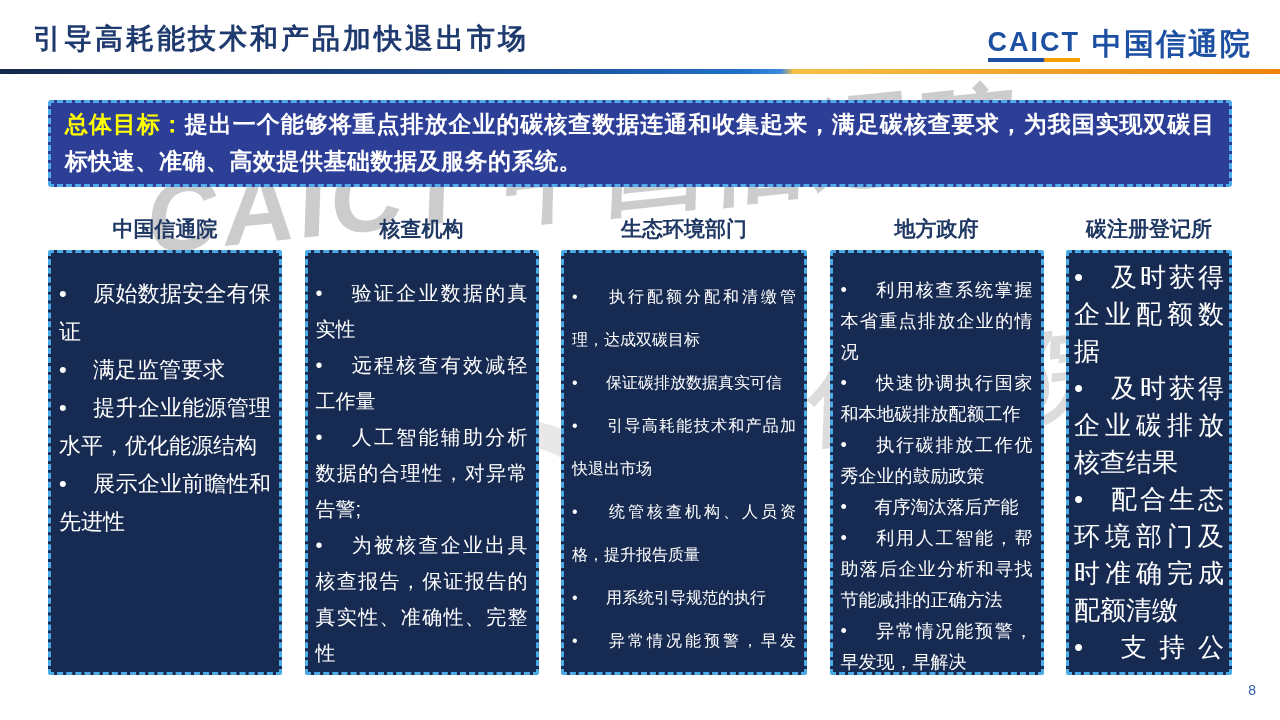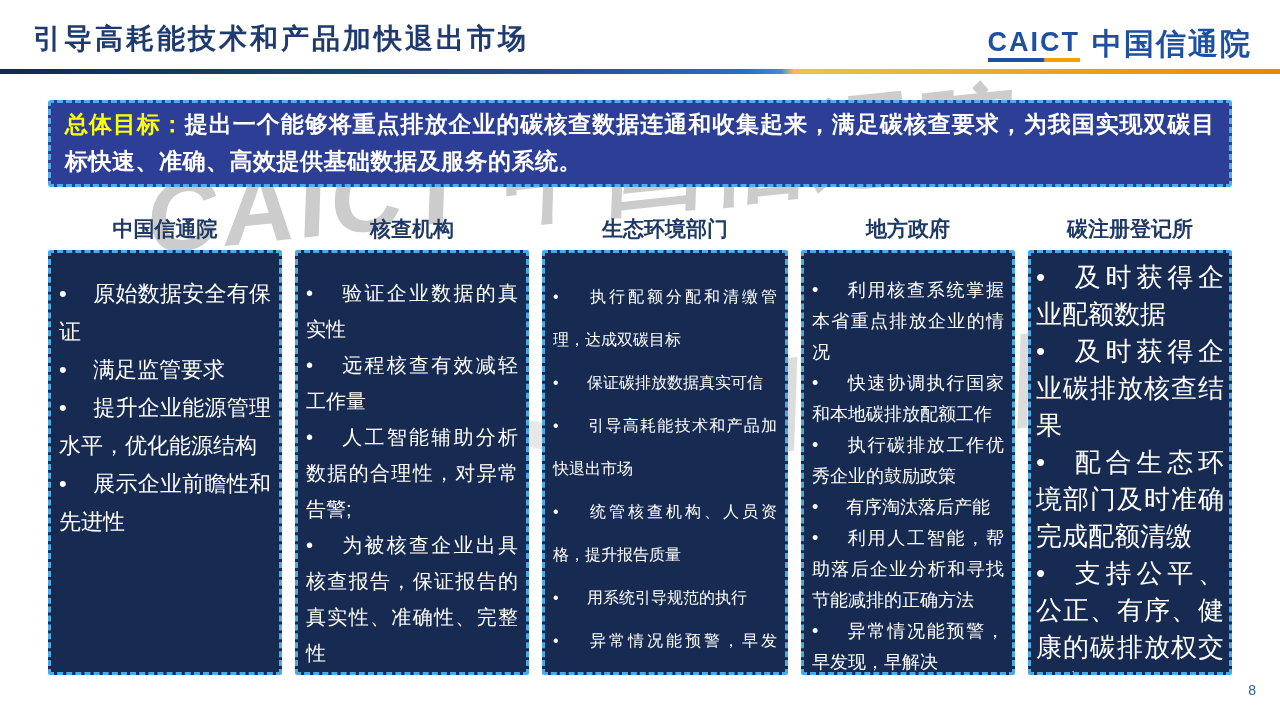--- a/index.html
+++ b/index.html
@@ -61,21 +61,21 @@
     color:#ffffff;text-align:justify;font-family:Liberation Mono, monospace;
   }
   .goal-label{color:#FFFF00;}
   
   .columns{
     position:absolute;left:48px;top:215px;width:1184px;z-index:4;
     display:flex;justify-content:space-between;
   }
   .column{display:flex;flex-direction:column;}
   .col-0{width:234px;} .col-1{width:234px;} .col-2{width:246px;}
-  .col-3{width:214px;} .col-4{width:204px;}
+  .col-3{width:214px;} .col-4{width:166px;}
   .col-header{
     text-align:center;font-size:21px;font-weight:bold;color:#1F3864;
     height:28px;line-height:28px;margin-bottom:7px;white-space:nowrap;
   }
   .col-box{
     height:425px;box-sizing:border-box;
     background:#172B52;border:3px dashed #4AAAE8;border-radius:2px;
     padding:22px 8px;color:#ffffff;text-align:justify;overflow:hidden;
   }
   .col-0 .col-box{font-size:22px;line-height:38px;}

